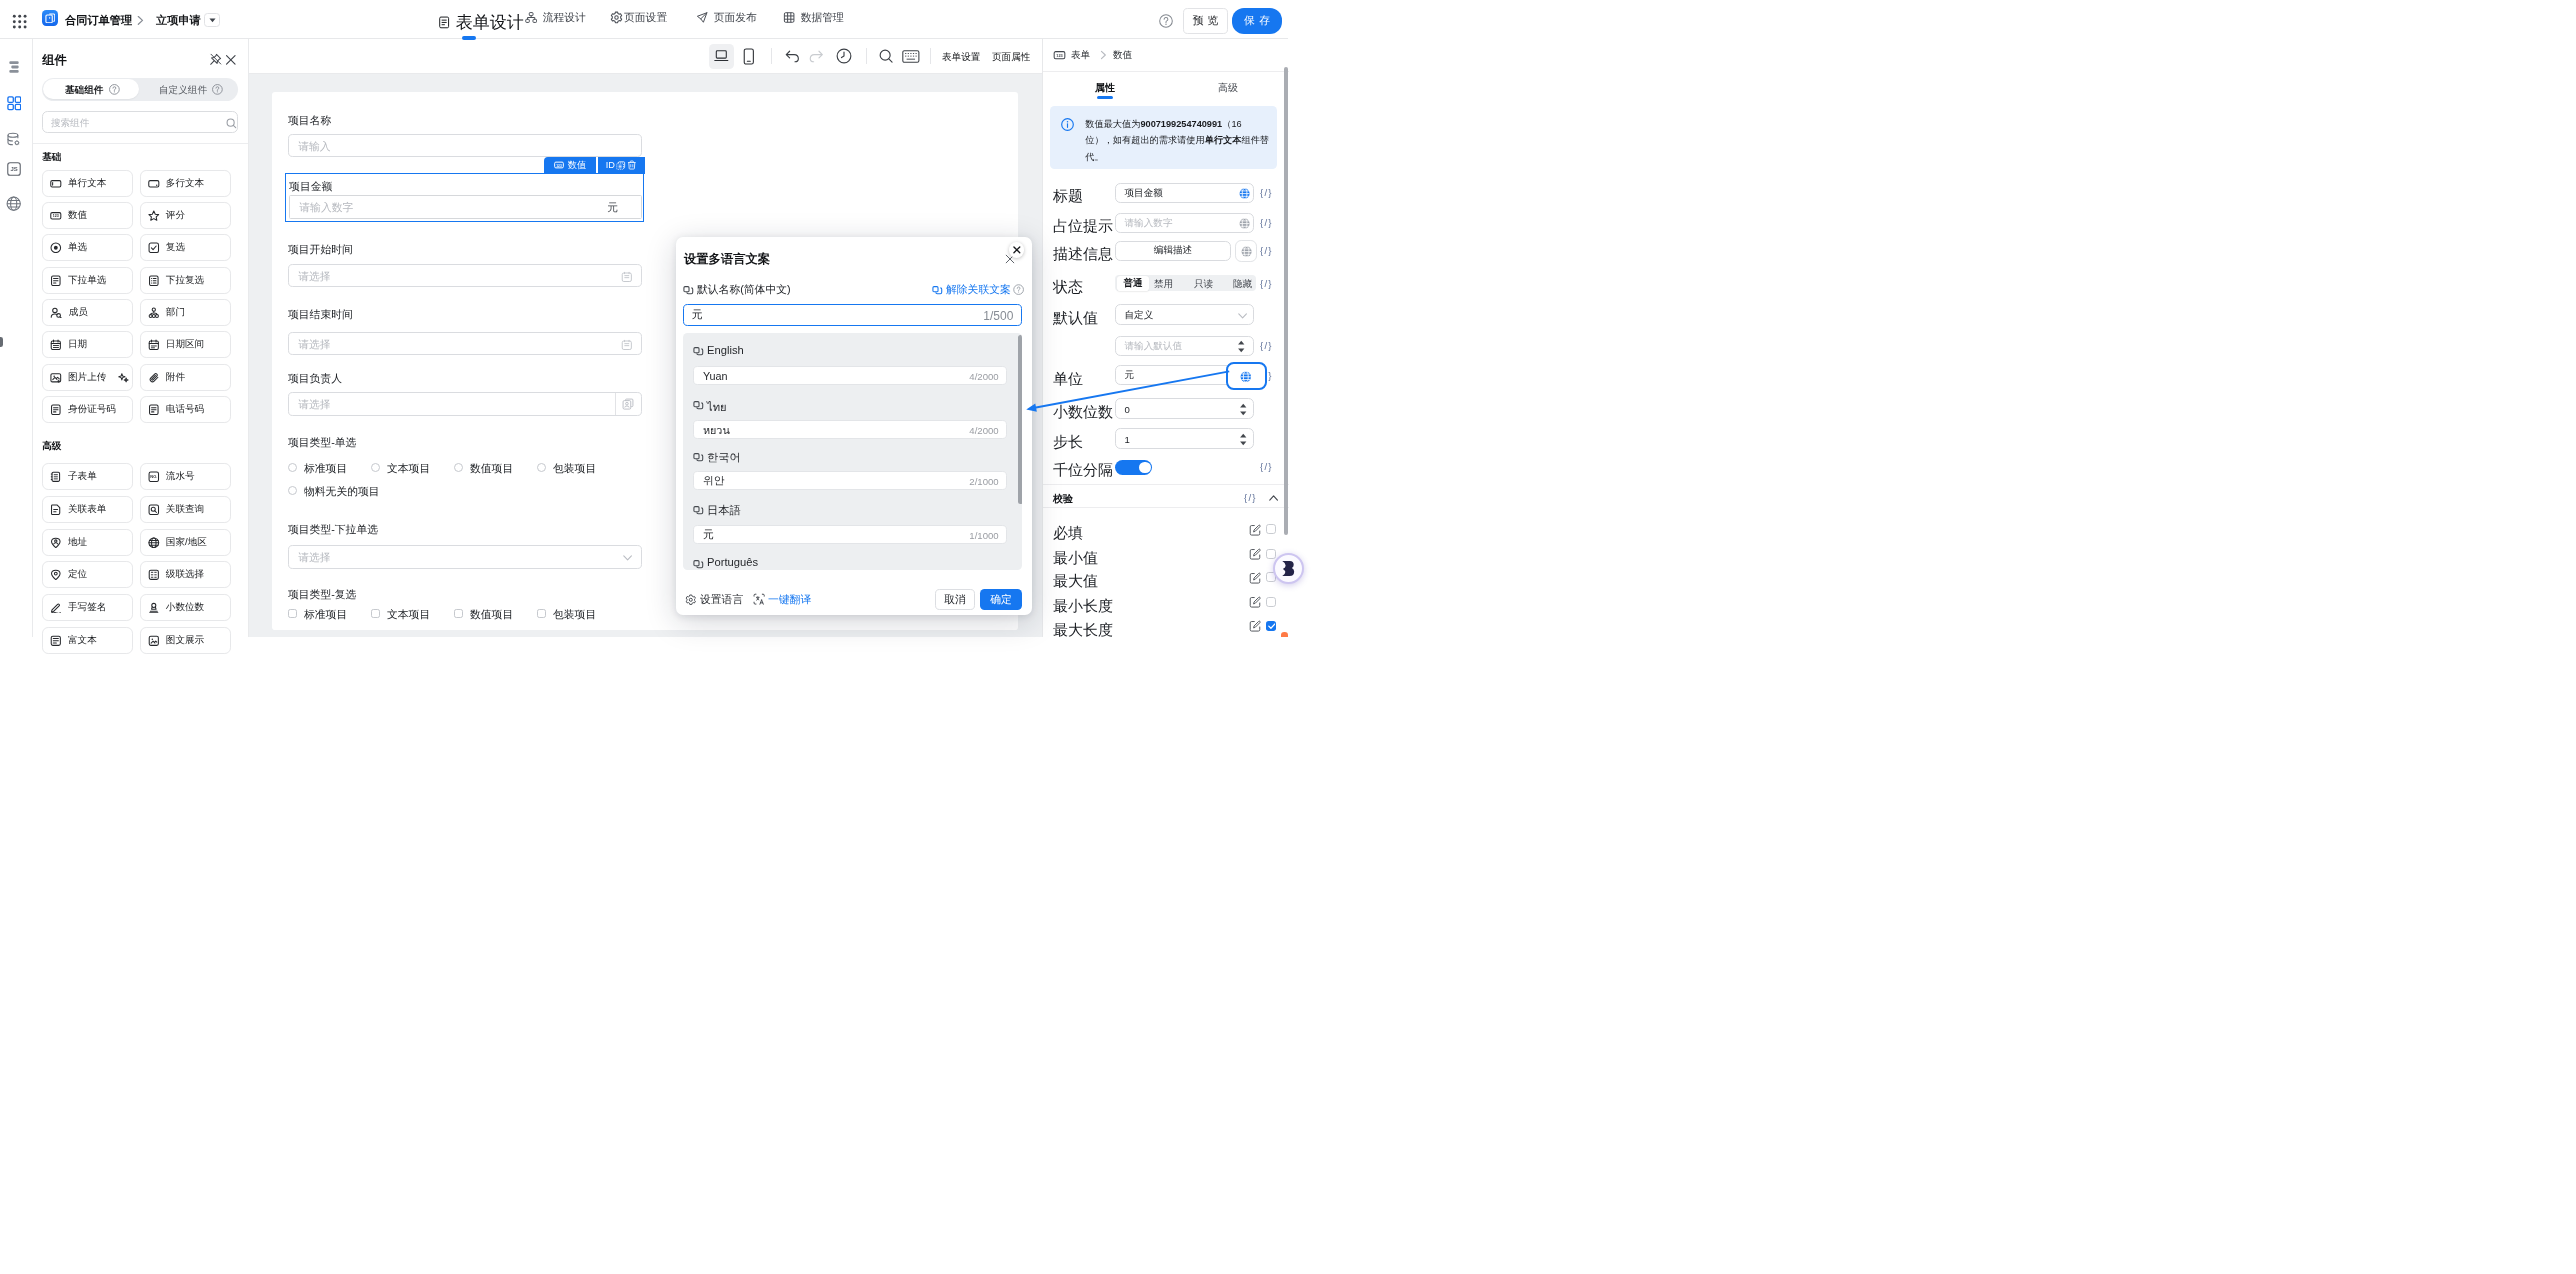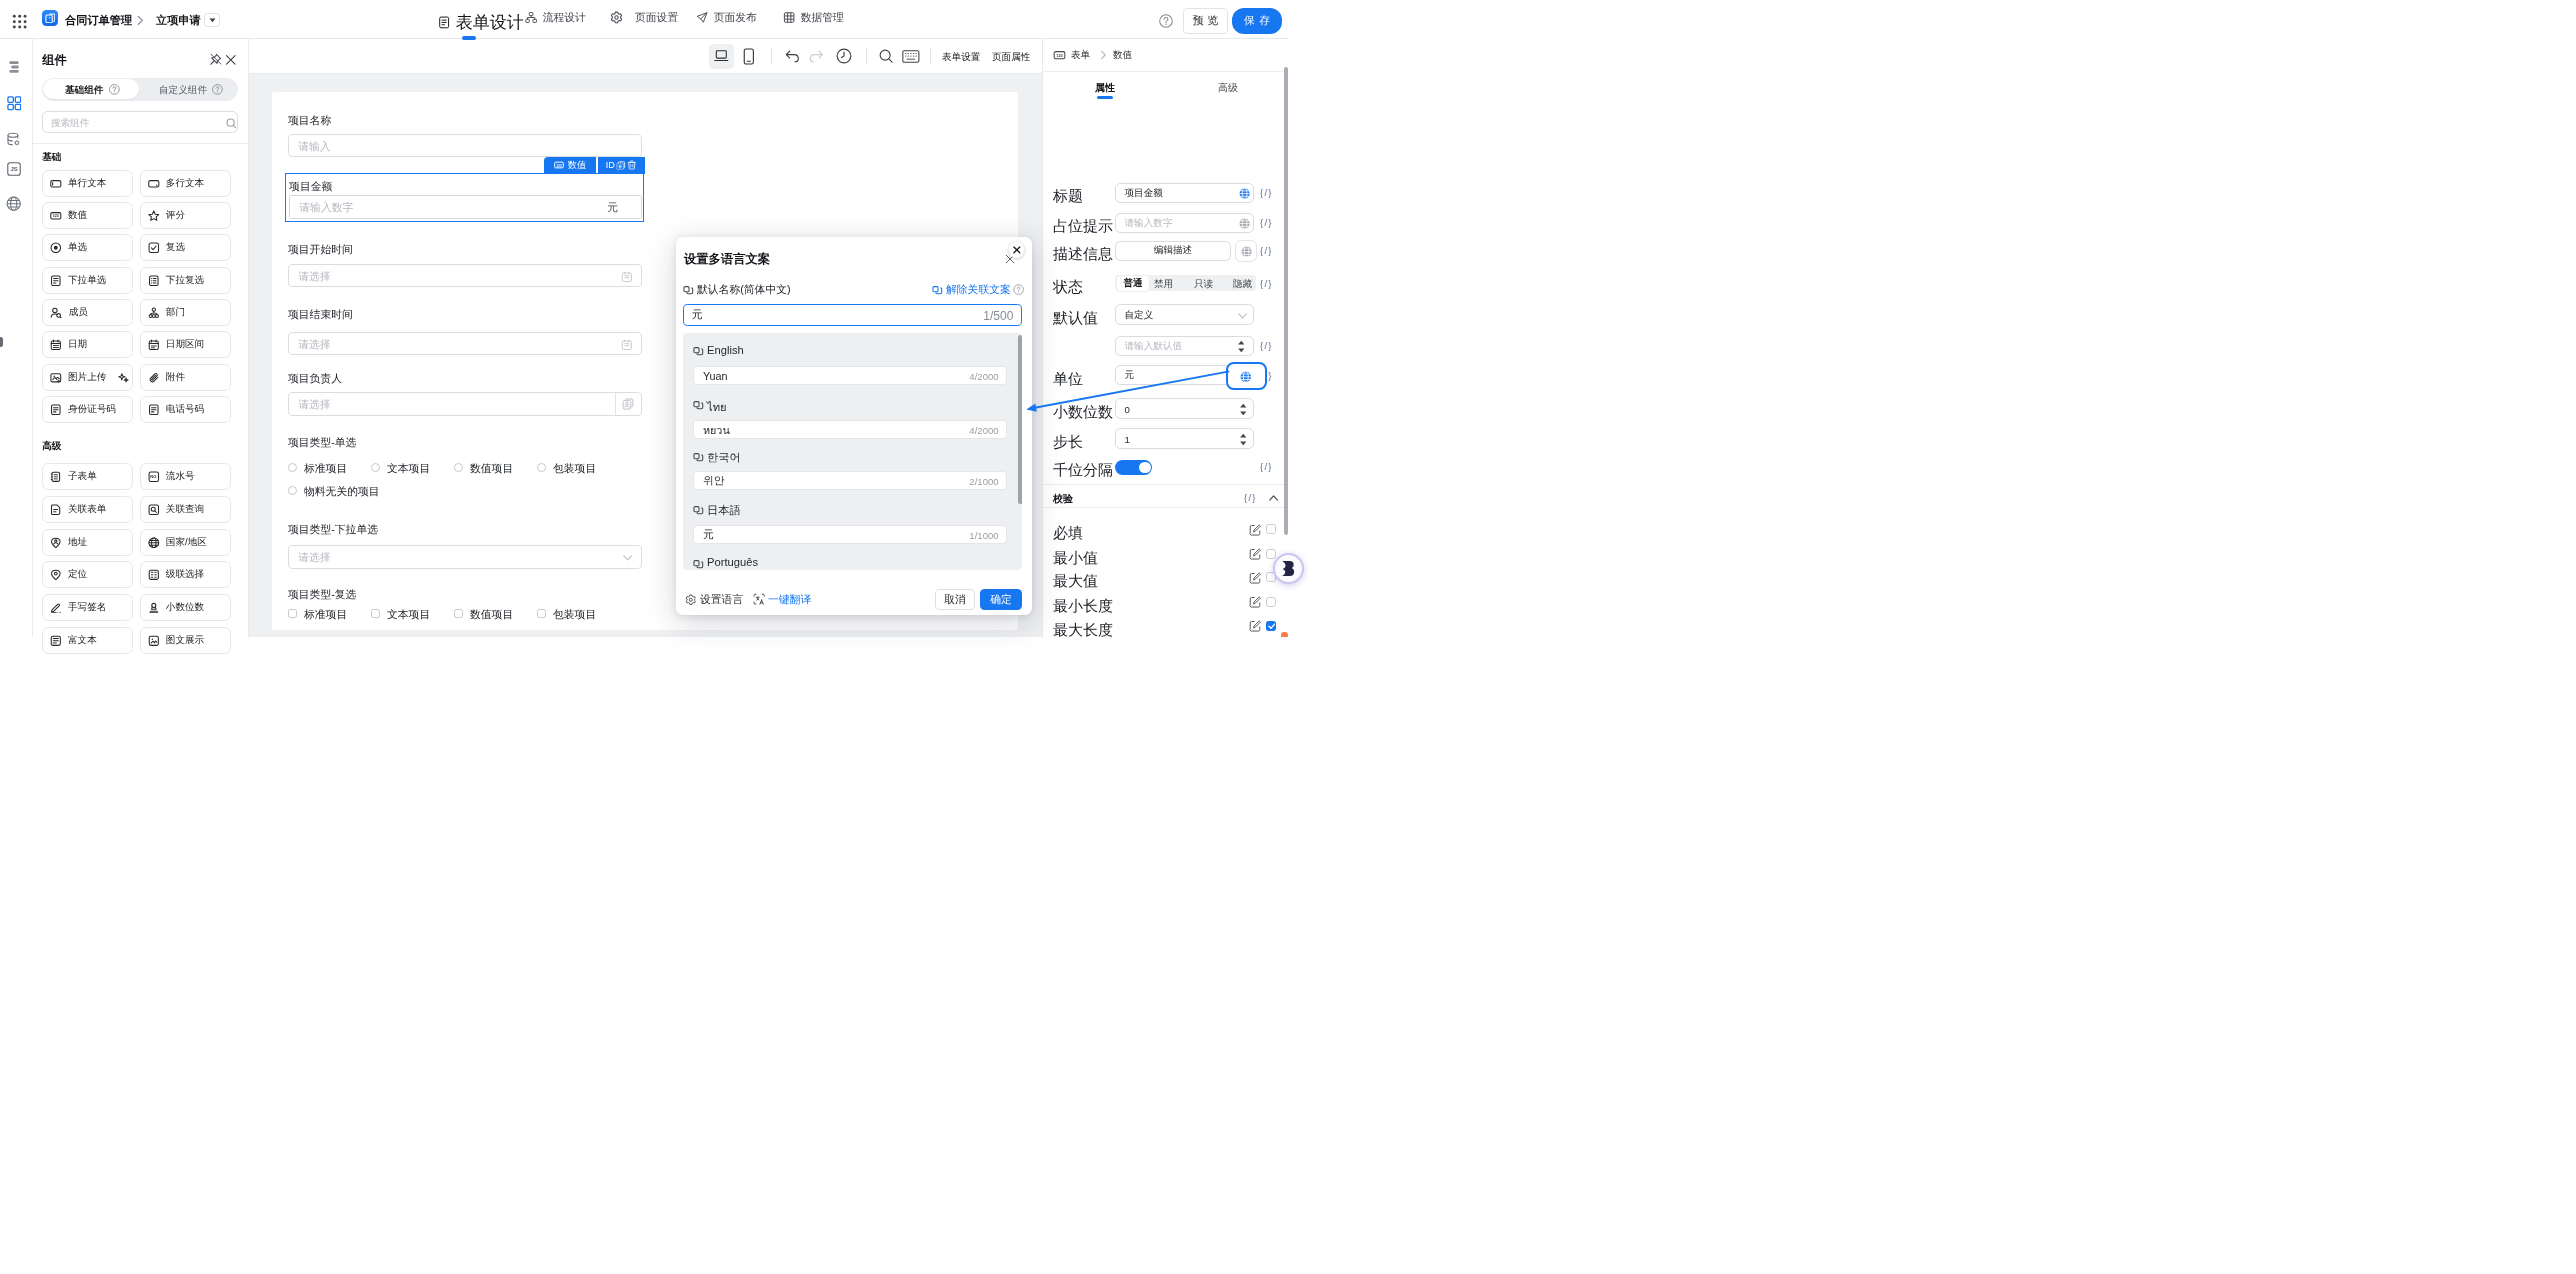--- a/index.html
+++ b/index.html
@@ -87,21 +87,21 @@
   <div class="abs" style="left:462px;top:36px;width:14.3px;height:3.5px;border-radius:1.9px;background:#1677f0"></div>
   <div class="abs" style="left:525px;top:10.8px;display:flex;align-items:center;gap:5.4px">
     <svg width="12.3" height="13" viewBox="0 0 16 16" fill="none" stroke="#4a4e55" stroke-width="1.3" stroke-linejoin="round">
         <rect x="5.6" y="1.6" width="4.8" height="4" rx="1"></rect>
         <rect x="1" y="10.4" width="4.6" height="4" rx="1"></rect>
         <rect x="10.4" y="10.4" width="4.6" height="4" rx="1"></rect>
         <path d="M8 5.8 v2.2 M3.3 10.2 V8 h9.4 v2.2"></path>
       </svg>
     <span style="font-size:10.8px;color:#3f434a">流程设计</span>
   </div>
-  <div class="abs" style="left:610px;top:10.8px;display:flex;align-items:center;gap:12px">
+  <div class="abs" style="left:610px;top:10.8px;display:flex;align-items:center;gap:1px">
     <svg width="13" height="13" viewBox="0 0 16 16" fill="none" stroke="#4a4e55" stroke-width="1.3" stroke-linejoin="round">
         <path d="M6.6 1.4 h2.8 l.4 1.7 a5 5 0 0 1 1.5.9 l1.7-.6 1.4 2.4 -1.3 1.2 a5 5 0 0 1 0 1.8 l1.3 1.2 -1.4 2.4 -1.7-.6 a5 5 0 0 1 -1.5.9 l-.4 1.7 h-2.8 l-.4-1.7 a5 5 0 0 1 -1.5-.9 l-1.7.6 -1.4-2.4 1.3-1.2 a5 5 0 0 1 0-1.8 L1.6 5.8 3 3.4 l1.7.6 a5 5 0 0 1 1.5-.9 Z"></path>
         <circle cx="8" cy="8" r="2.1"></circle>
       </svg>
     <span style="font-size:10.8px;color:#3f434a">页面设置</span>
   </div>
   <div class="abs" style="left:696px;top:10.8px;display:flex;align-items:center;gap:5.4px">
     <svg width="12.3" height="13" viewBox="0 0 16 16" fill="none" stroke="#4a4e55" stroke-width="1.3" stroke-linejoin="round">
         <path d="M14.2 1.8 L1.8 6.4 L6.2 9.8 L14.2 1.8 L9.6 14.2 L6.2 9.8" stroke-linecap="round"></path>
       </svg>
@@ -553,20 +553,28 @@
   <svg class="abs" style="left:56px;top:11.2px" width="8.5" height="10" viewBox="0 0 11 14" fill="none" stroke="#b7bac0" stroke-width="1.6" stroke-linecap="round" stroke-linejoin="round">
       <path d="M3 2 L8.4 7 L3 12"></path>
     </svg>
   <div class="abs" style="left:70px;top:10px;font-size:9.6px;color:#292c31">数值</div>
   <div class="abs" style="left:0;top:32px;width:246px;height:0.8px;background:#ededef"></div>
 
   <div class="abs" style="left:52px;top:42px;font-size:10px;font-weight:700;color:#121417">属性</div>
   <div class="abs" style="left:175px;top:42px;font-size:10px;color:#43474e">高级</div>
   <div class="abs" style="left:54px;top:57px;width:16px;height:3.1px;border-radius:1.9px;background:#1677f0"></div>
 
+  <div class="abs" style="left:7.3px;top:67px;width:227px;height:63px;background:#e7f0fc;border-radius:4.6px">
+    <svg class="abs" style="left:10.8px;top:11.6px" width="13" height="13" viewBox="0 0 17 17" fill="none" stroke="#1677f0" stroke-width="1.5">
+        <circle cx="8.5" cy="8.5" r="7.6"></circle>
+        <path d="M8.5 7.6 V12.2" stroke-linecap="round"></path>
+        <circle cx="8.5" cy="4.9" r="1" fill="#1677f0" stroke="none"></circle>
+      </svg>
+    <div class="abs" style="left:35px;top:9.6px;width:190px;font-size:9.2px;line-height:16.6px;color:#191b1f"><span style="white-space:nowrap">数值最大值为<b>9007199254740991</b>（16</span><br><span style="white-space:nowrap">位），如有超出的需求请使用<b>单行文本</b>组件替</span><br>代。</div>
+  </div>
 
   <div class="abs lbl" style="left:10px;top:148px">标题</div>
   <div class="abs pin" style="left:72px;top:144px;width:139px;height:20px">
       <span style="color:#1b1e23">项目金额</span>
     <svg class="abs" style="left:123px;top:4.2px" width="11.2" height="11.2" viewBox="0 0 20 20">
         <circle cx="10" cy="10" r="9" fill="#1677f0"></circle>
         <g stroke="#fff" stroke-width="1.5" fill="none">
           <ellipse cx="10" cy="10" rx="4.2" ry="9"></ellipse>
           <path d="M1 10 h18 M2.6 5.2 h14.8 M2.6 14.8 h14.8"></path>
         </g>

